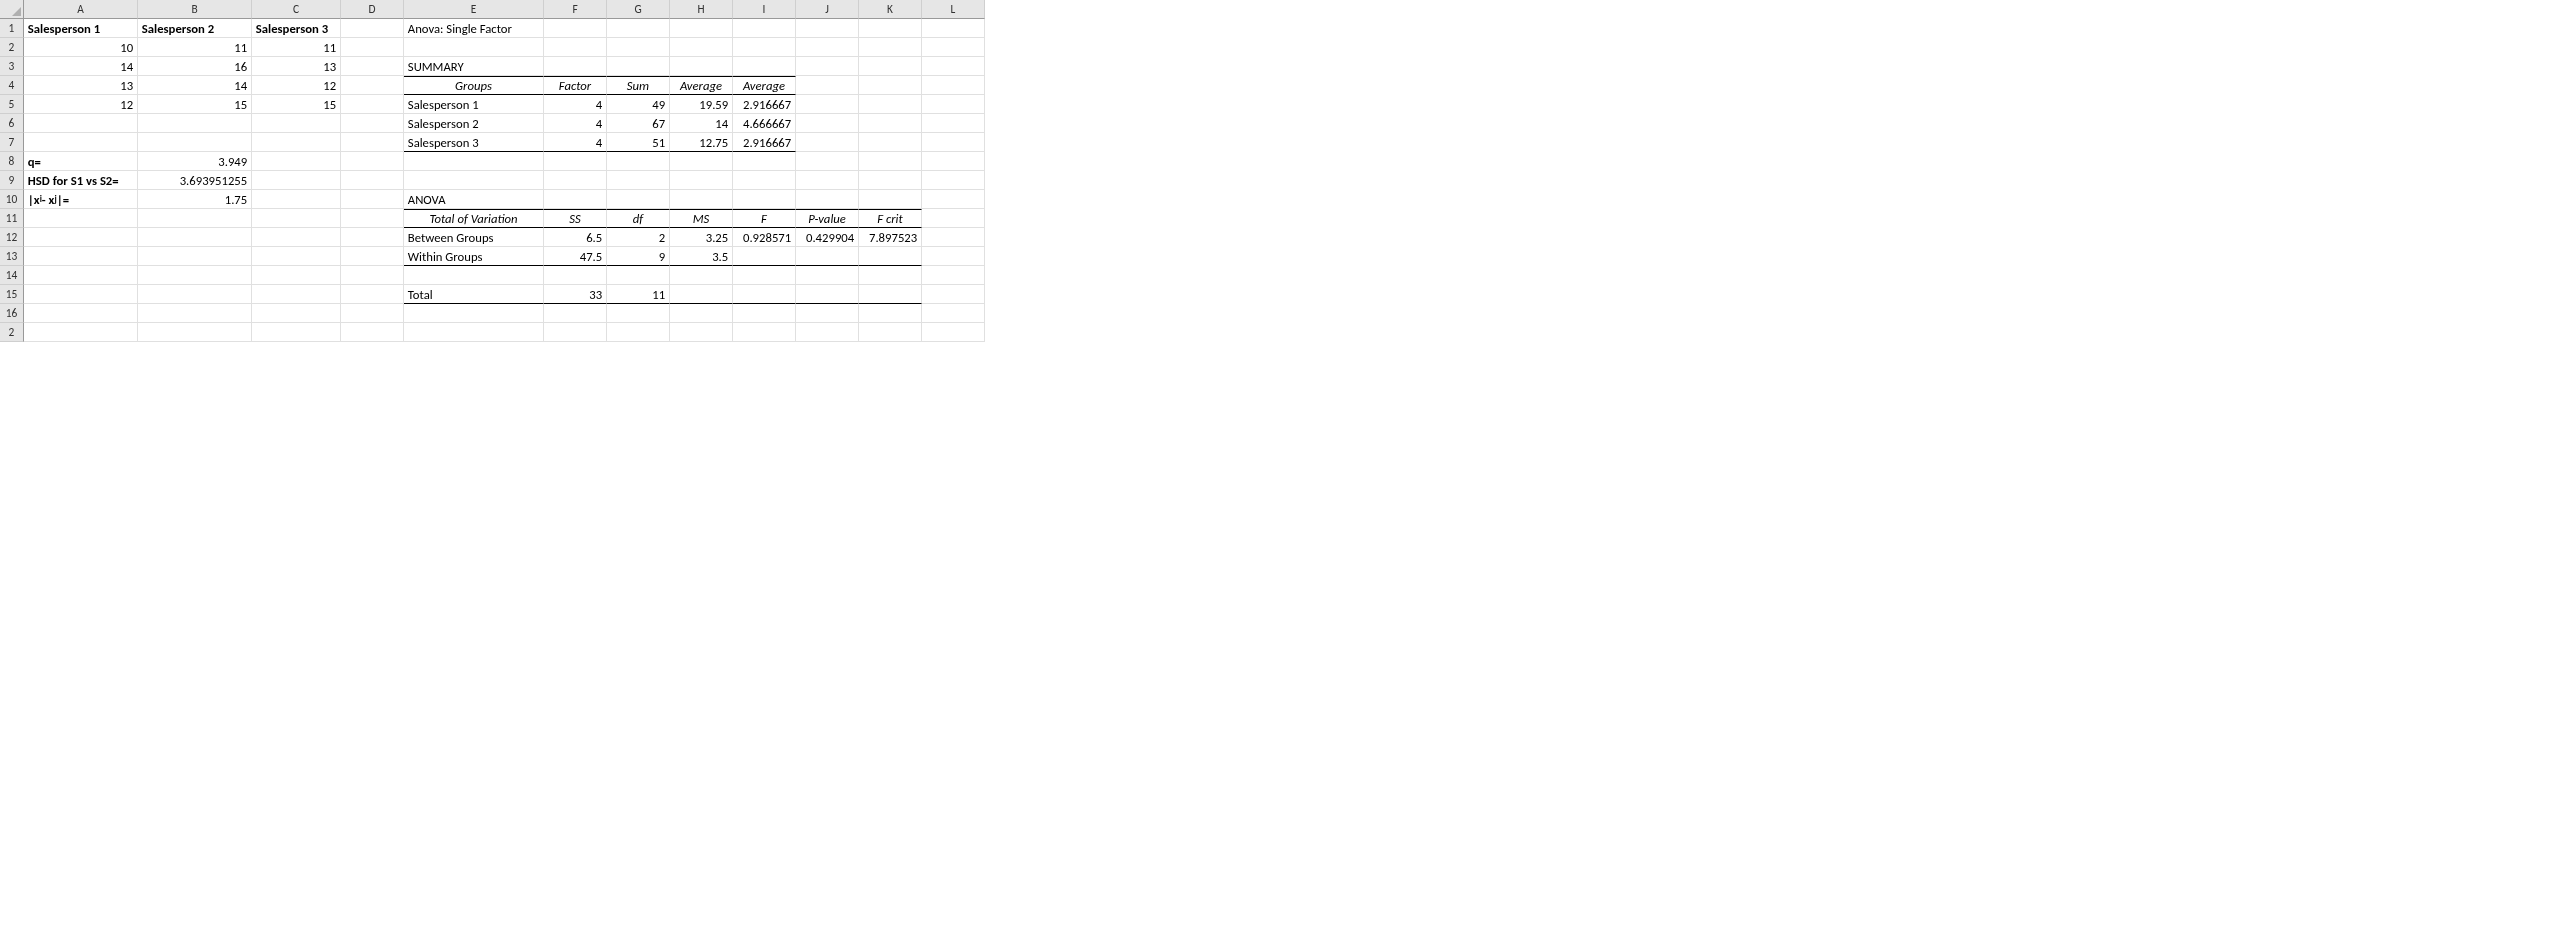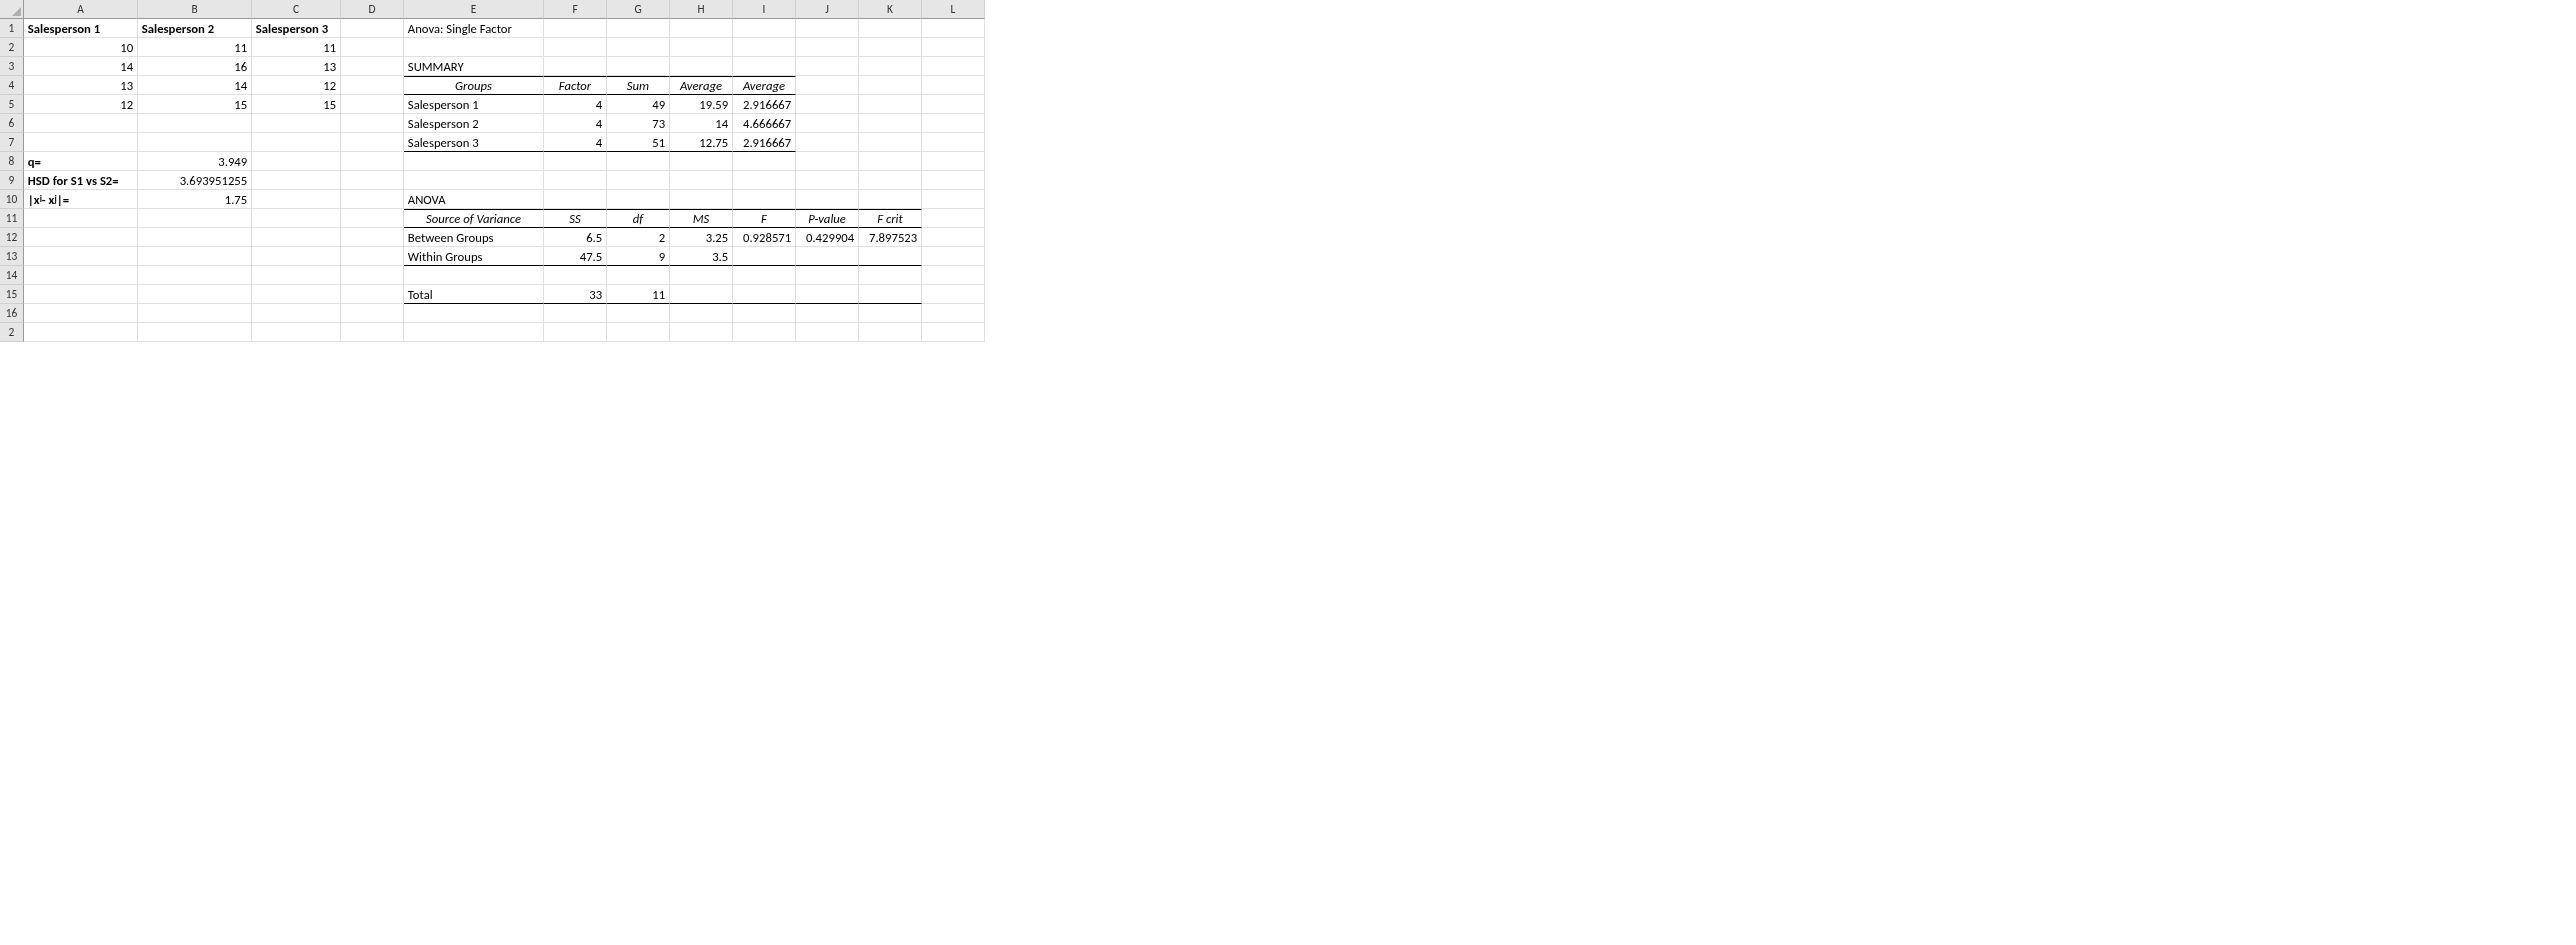--- a/index.html
+++ b/index.html
@@ -159,21 +159,21 @@
     <div class="cell al-l"></div>
     <div class="cell al-l"></div>
     <div class="cell al-l"></div>
     <div class="rh">6</div>
     <div class="cell al-l"></div>
     <div class="cell al-l"></div>
     <div class="cell al-l"></div>
     <div class="cell al-l"></div>
     <div class="cell al-l">Salesperson 2</div>
     <div class="cell al-r">4</div>
-    <div class="cell al-r">73</div>
+    <div class="cell al-r">67</div>
     <div class="cell al-r">14</div>
     <div class="cell al-r">4.666667</div>
     <div class="cell al-l"></div>
     <div class="cell al-l"></div>
     <div class="cell al-l"></div>
     <div class="rh">7</div>
     <div class="cell al-l"></div>
     <div class="cell al-l"></div>
     <div class="cell al-l"></div>
     <div class="cell al-l"></div>
@@ -222,21 +222,21 @@
     <div class="cell al-l"></div>
     <div class="cell al-l"></div>
     <div class="cell al-l"></div>
     <div class="cell al-l"></div>
     <div class="cell al-l"></div>
     <div class="rh">11</div>
     <div class="cell al-l"></div>
     <div class="cell al-l"></div>
     <div class="cell al-l"></div>
     <div class="cell al-l"></div>
-    <div class="cell al-c italic bt-med bb-thin">Source of Variance</div>
+    <div class="cell al-c italic bt-med bb-thin">Total of Variation</div>
     <div class="cell al-c italic bt-med bb-thin">SS</div>
     <div class="cell al-c italic bt-med bb-thin">df</div>
     <div class="cell al-c italic bt-med bb-thin">MS</div>
     <div class="cell al-c italic bt-med bb-thin">F</div>
     <div class="cell al-c italic bt-med bb-thin">P-value</div>
     <div class="cell al-c italic bt-med bb-thin">F crit</div>
     <div class="cell al-l"></div>
     <div class="rh">12</div>
     <div class="cell al-l"></div>
     <div class="cell al-l"></div>

